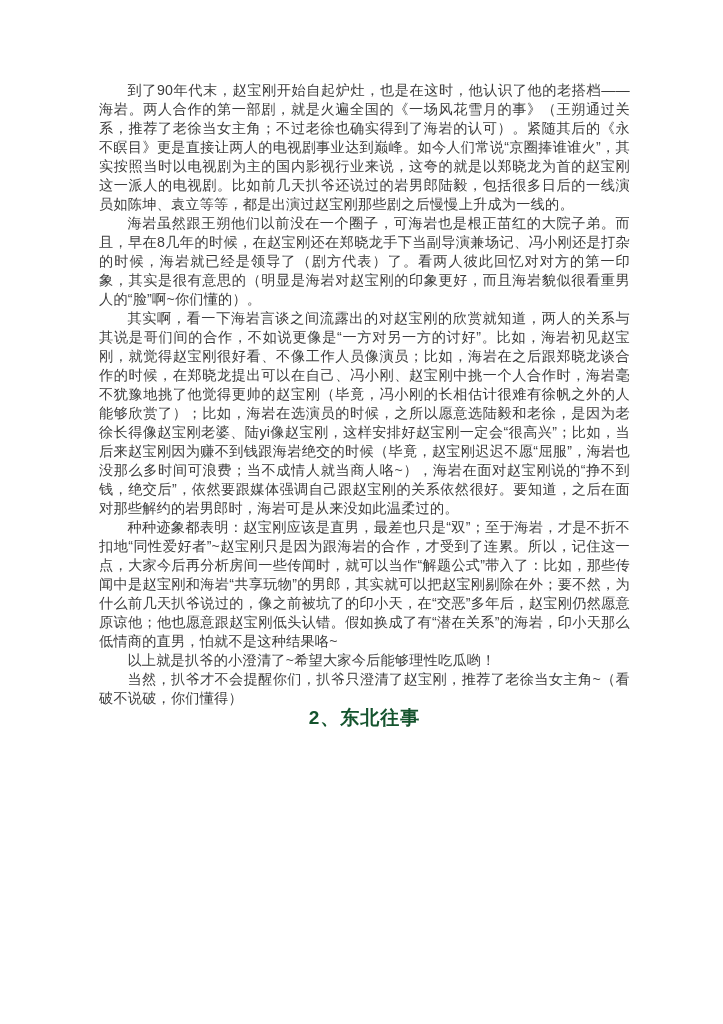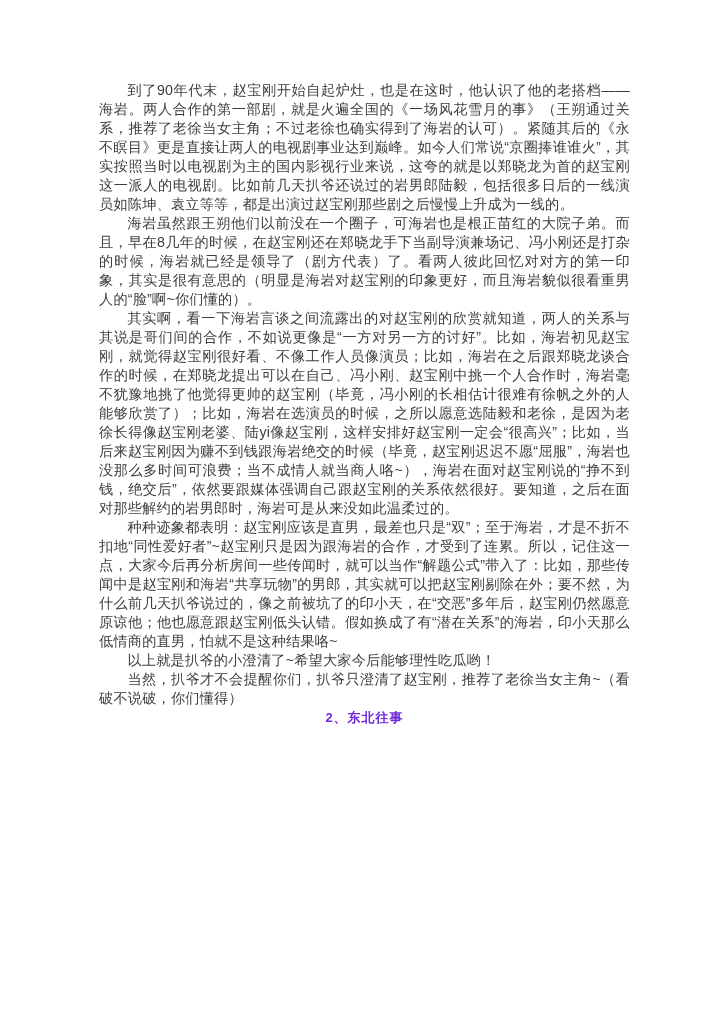--- a/index.html
+++ b/index.html
@@ -29,23 +29,23 @@
   }
   .content p {
     margin: 0;
     text-indent: 2em;
     word-break: break-all;
   }
   .section-heading {
     margin-top: 16px;
     text-align: center;
     text-indent: 0 !important;
-    font-size: 13px;
+    font-size: 19px;
     font-weight: bold;
-    color: #6d28d9;
+    color: #14532d;
     letter-spacing: 1px;
   }
   .page-number {
     position: absolute;
     left: 596px;
     top: 937px;
     width: 36px;
     text-align: center;
     font-size: 14px;
     color: #7f1d1d;

